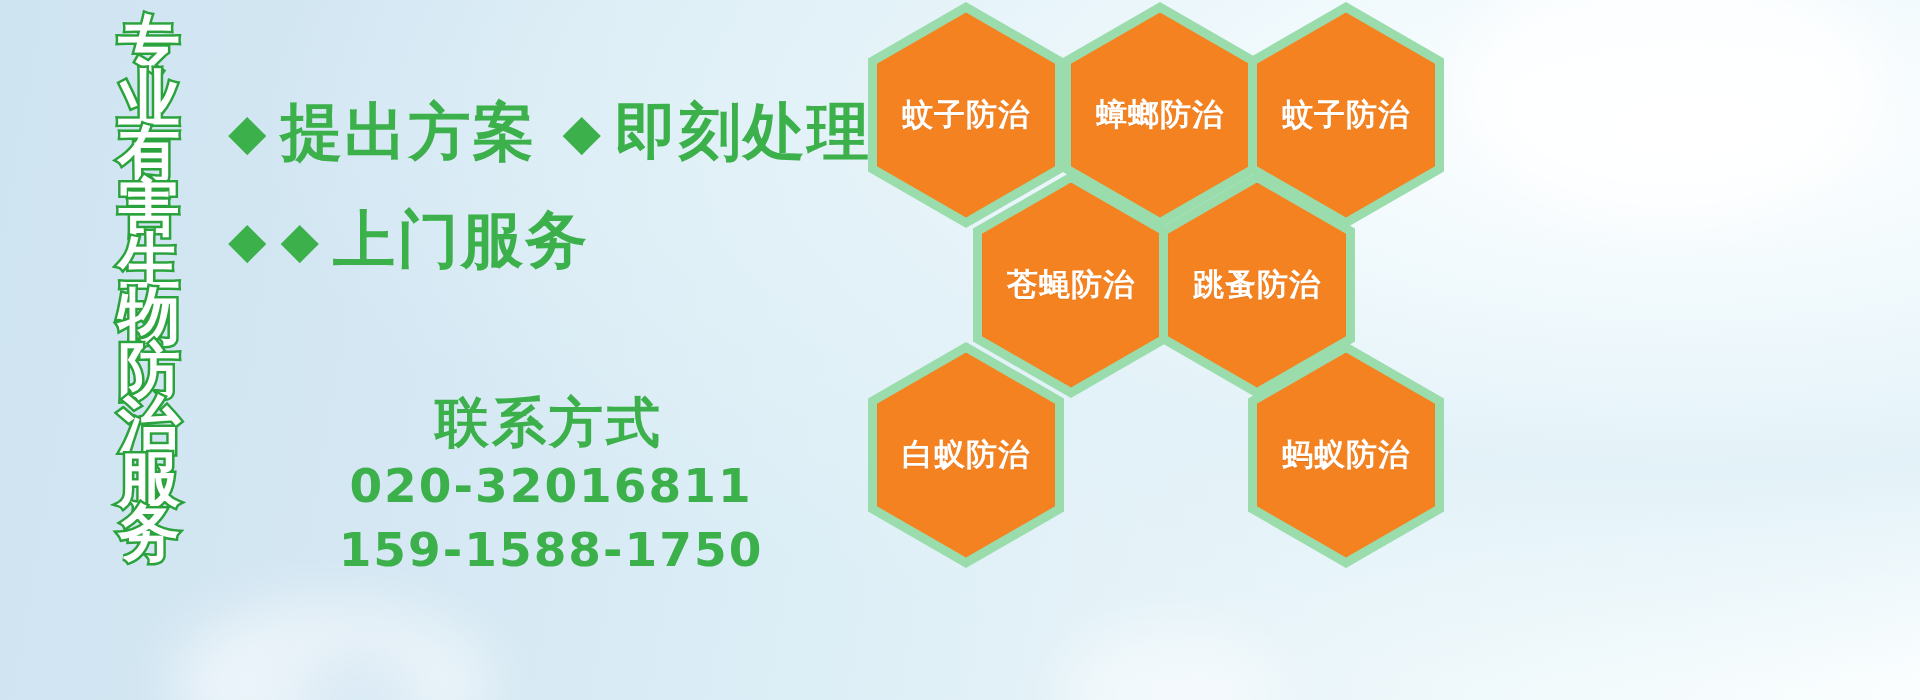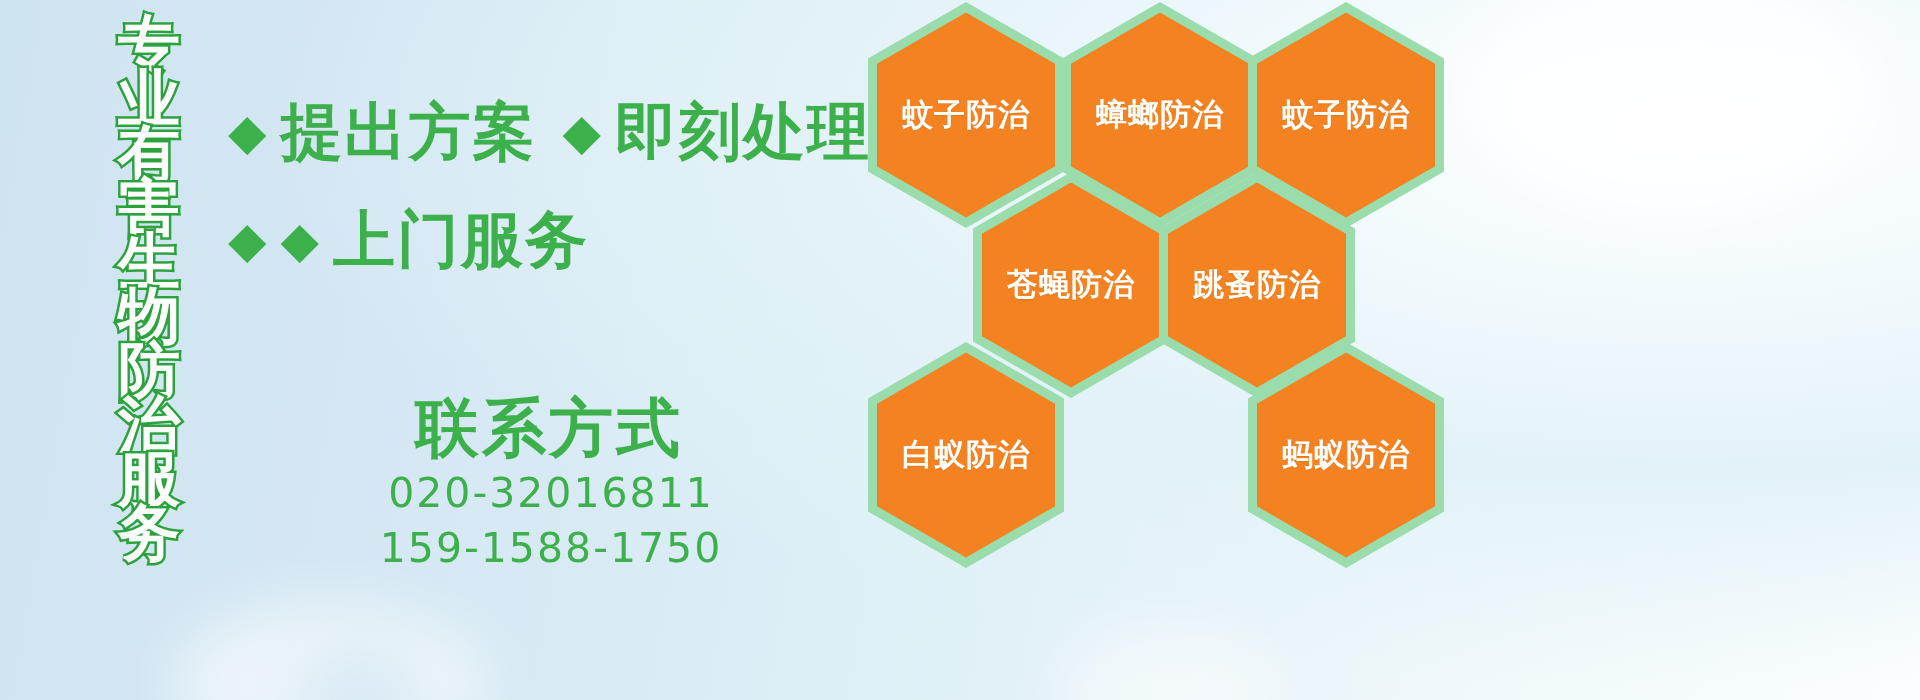--- a/index.html
+++ b/index.html
@@ -51,25 +51,25 @@
     margin-right:14px;
   }
   .slogan-text{margin-right:26px;letter-spacing:2px;}
 
   
   #contact{
     position:absolute;left:228px;top:392px;width:660px;
     text-align:center;color:#3cb04a;
   }
   #contact-title{
-    font-size:64px;font-weight:700;letter-spacing:3px;line-height:1.15;
+    font-size:54px;font-weight:700;letter-spacing:3px;line-height:1.15;
     margin-left:-18px;
   }
   .phone{
-    font-size:41px;font-weight:400;letter-spacing:2px;line-height:1.35;
+    font-size:47px;font-weight:700;letter-spacing:2px;line-height:1.35;
     margin-left:-14px;
   }
 
   
   #honeycomb{
     position:absolute;left:862px;top:-6px;width:600px;height:720px;
   }
   .hex{
     position:absolute;width:196px;height:226px;
     clip-path:polygon(50% 0%,100% 25%,100% 75%,50% 100%,0% 75%,0% 25%);

